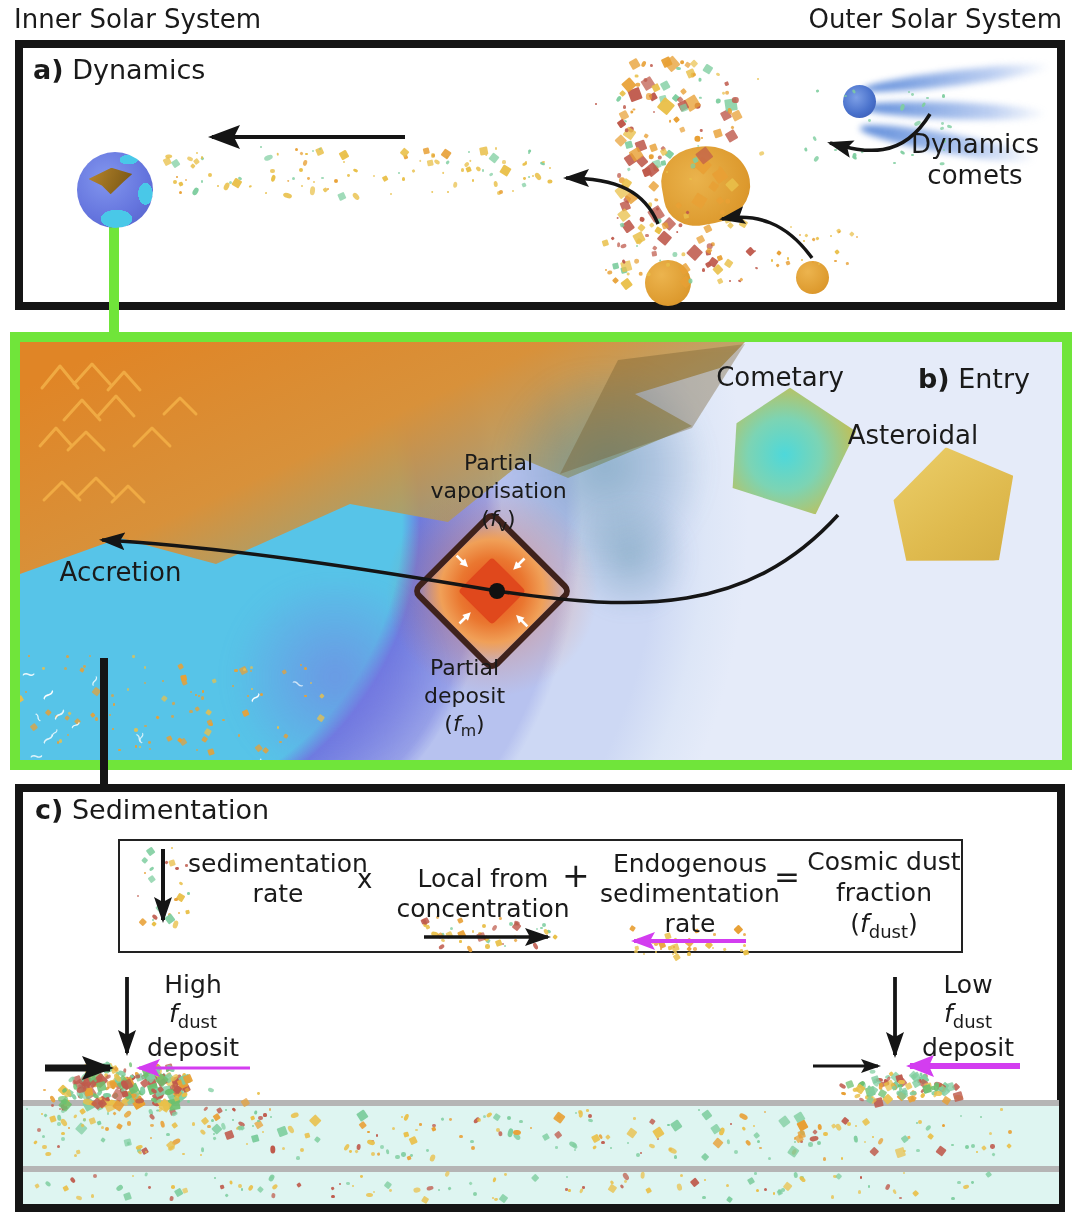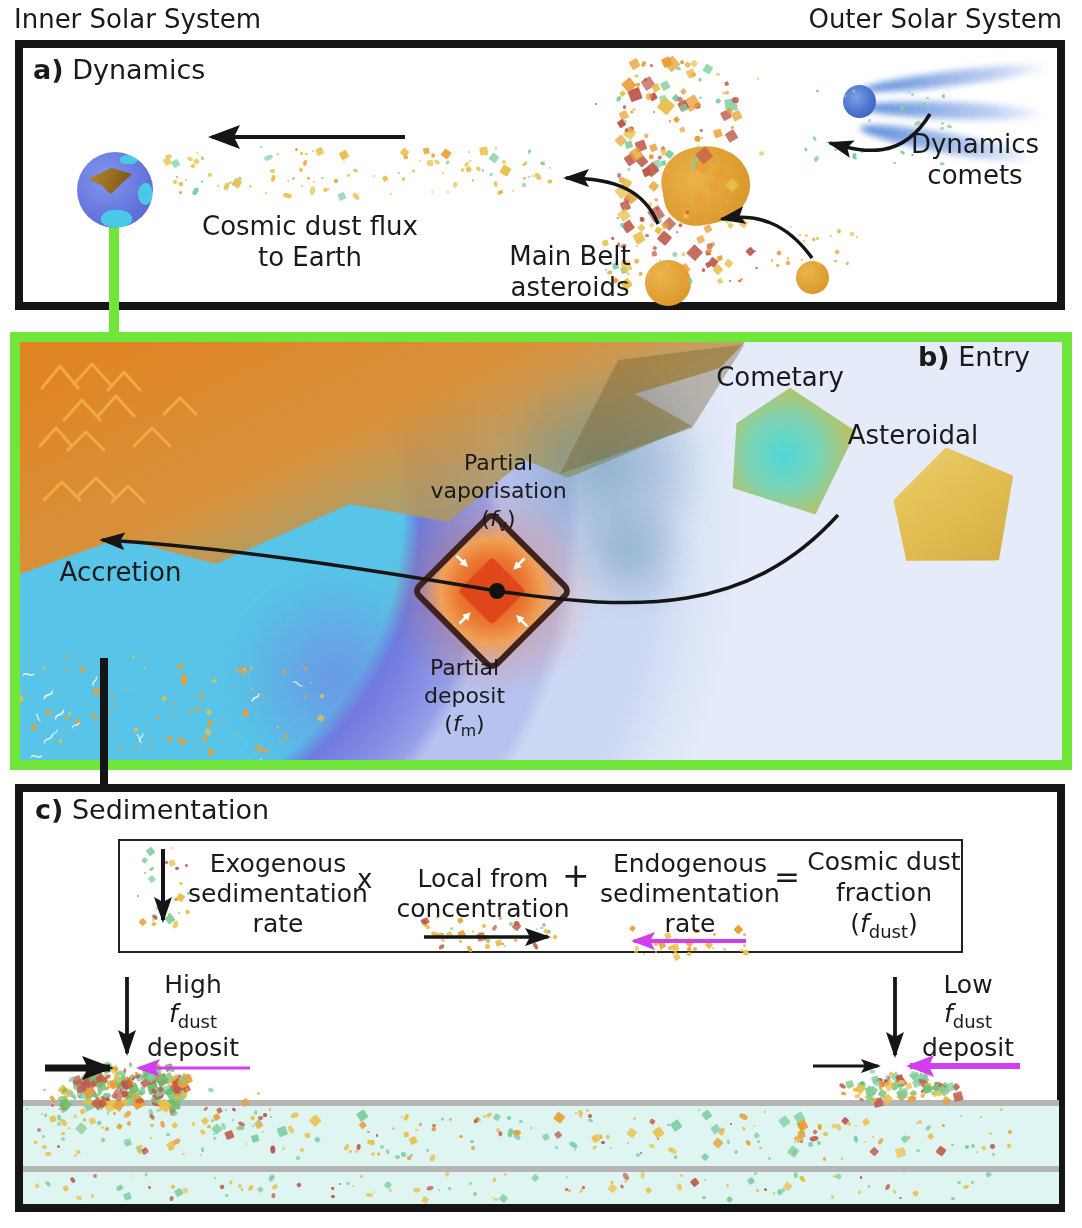--- a/index.html
+++ b/index.html
@@ -1431,37 +1431,29 @@
       <path d="M 250 1068 L 139 1068" stroke-width="3" marker-end="url(#mM)"></path>
       <path d="M 1020 1066 L 910 1066" stroke-width="6" marker-end="url(#mMbig)"></path>
     </g>
     <circle cx="497" cy="591" r="8" fill="#111"></circle>
   </svg>
 
   <div class="lbl" style="left:33px;top:54px;width:250px;text-align:left;font-size:27px;">
     <span style="font-weight:700;">a)</span>
     <span>Dynamics</span>
   </div>
-  <div class="lbl" style="left:900px;top:341px;width:130px;text-align:right;font-size:27px;">
+  <div class="lbl" style="left:900px;top:363px;width:130px;text-align:right;font-size:27px;">
     <span style="font-weight:700;">b)</span>
     <span>Entry</span>
   </div>
   <div class="lbl" style="left:35px;top:794px;width:320px;text-align:left;font-size:27px;">
     <span style="font-weight:700;">c)</span>
     <span>Sedimentation</span>
   </div>
 
-  <div class="lbl" style="left:195px;top:211px;width:230px;font-size:26px;">
-    <div>Cosmic dust flux</div>
-    <div>to Earth</div>
-  </div>
-  <div class="lbl" style="left:495px;top:241px;width:150px;font-size:26px;">
-    <div>Main Belt</div>
-    <div>asteroids</div>
-  </div>
   <div class="lbl" style="left:900px;top:129px;width:150px;font-size:26px;">
     <div>Dynamics</div>
     <div>comets</div>
   </div>
 
   <div class="lbl" style="left:700px;top:362px;width:160px;font-size:26px;">Cometary</div>
   <div class="lbl" style="left:843px;top:420px;width:140px;font-size:26px;">Asteroidal</div>
   <div class="lbl" style="left:411px;top:449px;width:175px;font-size:22px;line-height:1.27;">
     <div>Partial</div>
     <div>vaporisation</div>
@@ -1470,21 +1462,20 @@
   <div class="lbl" style="left:377px;top:654px;width:175px;font-size:22px;line-height:1.27;">
     <div>Partial</div>
     <div>deposit</div>
     <div><span>(</span><span class="fit">f</span><sub>m</sub><span>)</span></div>
   </div>
   <div class="lbl" style="left:38px;top:556px;width:165px;font-size:26px;line-height:1.25;">
     <div>Accretion</div>
   </div>
 
   <div class="lbl" style="left:183px;top:849px;width:190px;font-size:25px;line-height:1.2;">
-    <div>Exogenous</div>
     <div>sedimentation</div>
     <div>rate</div>
   </div>
   <div class="optext" style="left:357px;top:864px;font-size:26px;">x</div>
   <div class="lbl" style="left:392px;top:864px;width:182px;font-size:25px;line-height:1.2;">
     <div>Local from</div>
     <div>concentration</div>
   </div>
   <div class="optext" style="left:562px;top:856px;font-size:33px;">+</div>
   <div class="lbl" style="left:595px;top:849px;width:190px;font-size:25px;line-height:1.2;">

